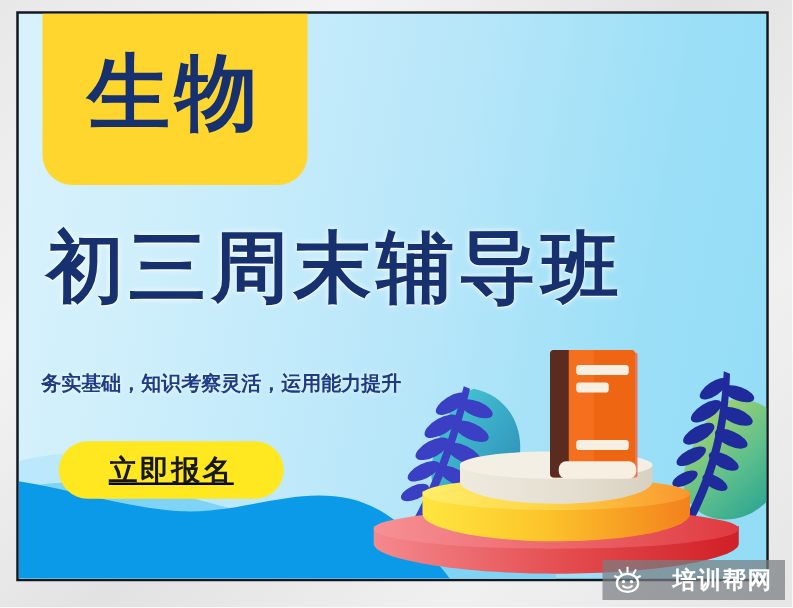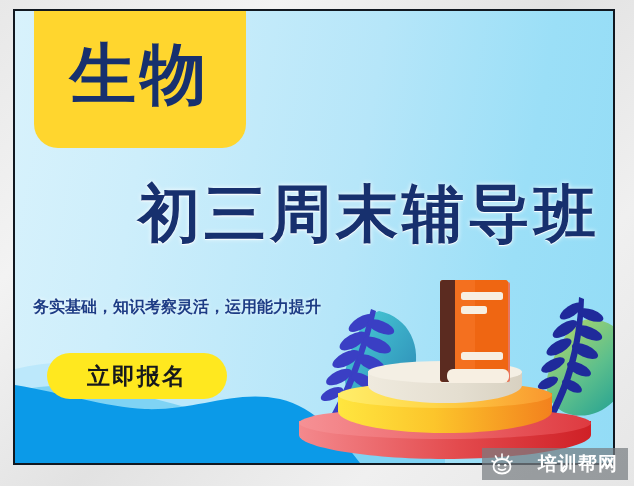--- a/index.html
+++ b/index.html
@@ -29,21 +29,20 @@
   #banner {
     position: absolute;
     left: 13px;
     top: 9px;
     width: 602px;
     height: 456px;
     border: 2px solid #111820;
     box-sizing: border-box;
     overflow: hidden;
     background: linear-gradient(100deg, #d8f2fc 0%, #cdeefb 22%, #b6e6f9 55%, #9bdff7 80%, #93dcf6 100%);
-    text-align: right;
   }
 
   .layer { position: absolute; }
 
   
   #subject-badge {
     left: 19px;
     top: -2px;
     width: 212px;
     height: 139px;
@@ -60,21 +59,21 @@
     font-weight: 700;
     color: #17306e;
     letter-spacing: 4px;
     line-height: 1;
     transform: translateY(-4px);
     white-space: nowrap;
   }
 
   
   #headline {
-    left: 5px;
+    left: 22px;
     top: 168px;
     width: 580px;
     z-index: 7;
     font-size: 62px;
     font-weight: 700;
     color: #17306e;
     letter-spacing: 4px;
     line-height: 1.12;
     white-space: nowrap;
     text-shadow: 0 0 5px rgba(255,255,255,0.95), 0 1px 0 rgba(255,255,255,0.9);
@@ -101,20 +100,21 @@
     height: 46px;
     background: #ffe81f;
     border-radius: 23px;
     display: flex;
     align-items: center;
     justify-content: center;
     z-index: 8;
     cursor: pointer;
     border: none;
     padding: 0;
+    text-decoration: underline;
   }
   #cta-label {
     font-size: 23px;
     font-weight: 700;
     color: #16181d;
     letter-spacing: 2px;
     white-space: nowrap;
   }
 
   

